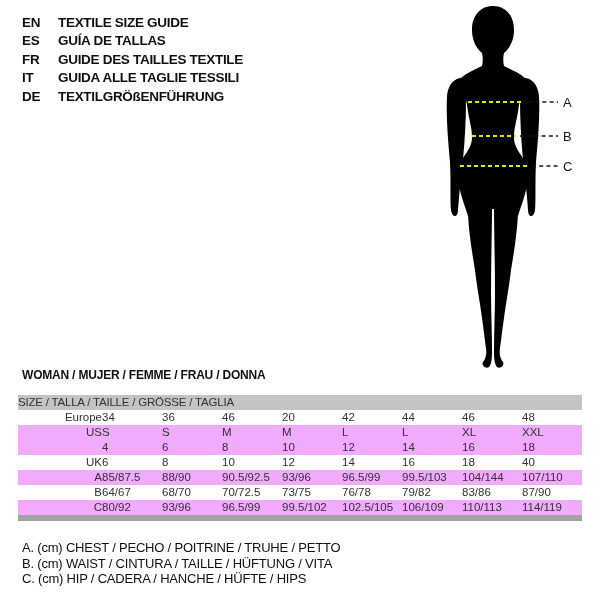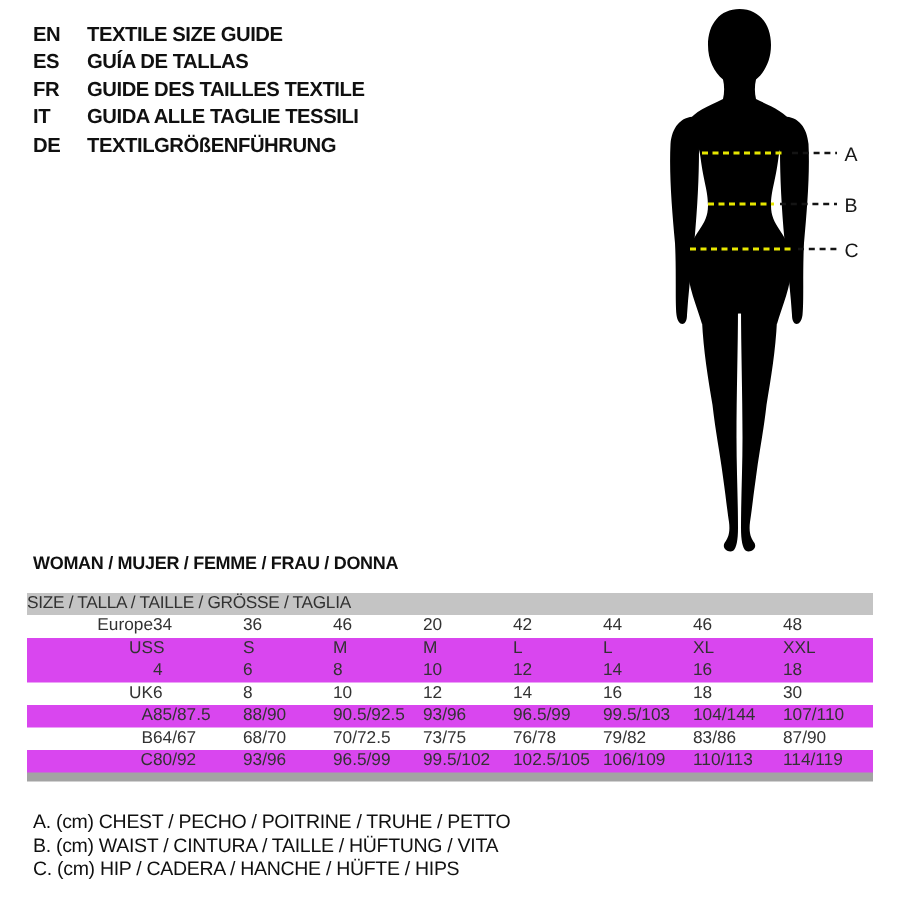--- a/index.html
+++ b/index.html
@@ -23,21 +23,21 @@
   table.size-table th,table.size-table td{
     padding:0;height:15px;line-height:15px;font-size:11.5px;color:#323232;
     font-weight:normal;white-space:nowrap;overflow:hidden;
   }
   th.table-header-band{
     background:#c4c4c4;text-align:left;padding-left:4px;height:14px;line-height:14px;
     font-weight:bold;font-size:11.5px;color:#2f2f2f;letter-spacing:-0.2px;
   }
   td.row-label{text-align:right;padding-left:4px;}
   td.size-cell{}
-  tr.shaded{background:#d946ef;}
+  tr.shaded{background:#f0abfc;}
   
   .legend{position:absolute;left:22px;top:540px;}
   .legend-line{font-weight:normal;font-size:13px;color:#101010;line-height:15.5px;letter-spacing:-0.2px;white-space:nowrap;}
 </style>
 </head>
 <body>
 
 <div id="canvas">
 
   <div class="lang-list">
@@ -201,21 +201,21 @@
           </tr>
           <tr>
             <td class="row-label">UK</td>
             <td class="size-cell">6</td>
             <td class="size-cell">8</td>
             <td class="size-cell">10</td>
             <td class="size-cell">12</td>
             <td class="size-cell">14</td>
             <td class="size-cell">16</td>
             <td class="size-cell">18</td>
-            <td class="size-cell">30</td>
+            <td class="size-cell">40</td>
           </tr>
           <tr class="shaded">
             <td class="row-label">A</td>
             <td class="size-cell">85/87.5</td>
             <td class="size-cell">88/90</td>
             <td class="size-cell">90.5/92.5</td>
             <td class="size-cell">93/96</td>
             <td class="size-cell">96.5/99</td>
             <td class="size-cell">99.5/103</td>
             <td class="size-cell">104/144</td>

